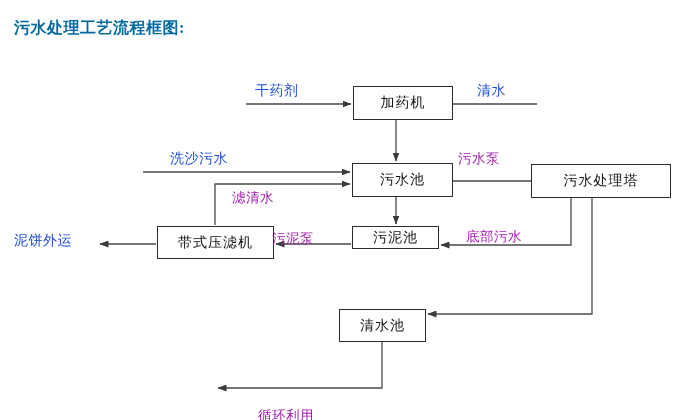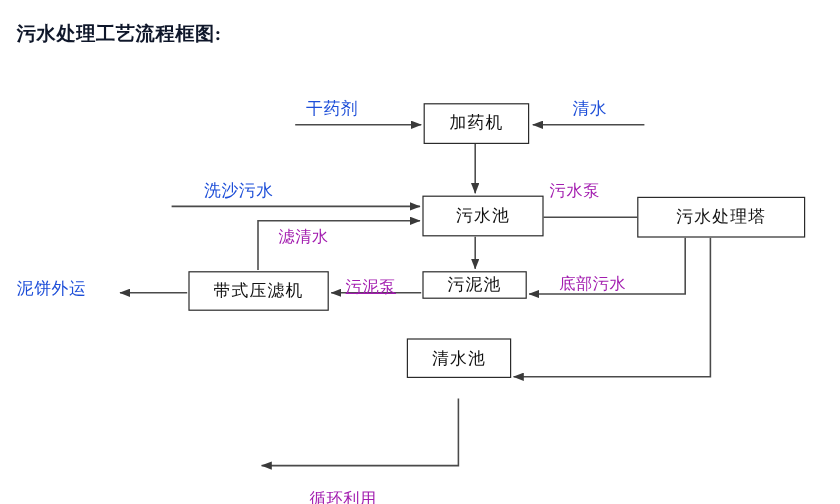--- a/index.html
+++ b/index.html
@@ -15,21 +15,21 @@
     font-family: "Liberation Sans", "DejaVu Sans", sans-serif;
     color: #1a1a1a;
   }
   #page-title {
     position: absolute;
     left: 14px;
     top: 18px;
     font-size: 16px;
     font-weight: bold;
     letter-spacing: 0.5px;
-    color: #0f172a;
+    color: #0369a1;
     white-space: nowrap;
     font-family: "Liberation Serif", "DejaVu Serif", serif;
   }
   #diagram-canvas {
     position: absolute;
     left: 0;
     top: 0;
     width: 700px;
     height: 420px;
   }
@@ -83,46 +83,46 @@
     <path d="M 440 181 L 546 181"></path>
     <path d="M 396 197 L 396 224"></path>
     <path d="M 571 198 L 571 245 L 441 245"></path>
     <path d="M 351 244 L 276 244"></path>
     <path d="M 156 244 L 100 244"></path>
     <path d="M 592 198 L 592 314 L 428 314"></path>
     <path d="M 382 332 L 382 388 L 218 388"></path>
   </g>
 </svg>
 
-<div class="node-box" style="left:353px; top:86px; width:88px; height:34px;">
+<div class="node-box" style="left:353px; top:86px; width:100px; height:34px;">
   <span>加药机</span>
 </div>
 
 <div class="node-box" style="left:352px; top:163px; width:101px; height:34px;">
   <span>污水池</span>
 </div>
 
 <div class="node-box" style="left:531px; top:164px; width:140px; height:34px;">
   <span>污水处理塔</span>
 </div>
 
 <div class="node-box" style="left:157px; top:226px; width:117px; height:33px;font-family:Liberation Mono, monospace;">
   <span>带式压滤机</span>
 </div>
 
 <div class="node-box" style="left:352px; top:226px; width:87px; height:23px;">
   <span>污泥池</span>
 </div>
 
-<div class="node-box" style="left:339px; top:282px; width:87px; height:33px;">
+<div class="node-box" style="left:339px; top:309px; width:87px; height:33px;">
   <span>清水池</span>
 </div>
 
 <div class="terminal-label" style="left:255px; top:82px;">干药剂</div>
 <div class="terminal-label" style="left:477px; top:82px;">清水</div>
 <div class="terminal-label" style="left:170px; top:150px;">洗沙污水</div>
 <div class="terminal-label" style="left:14px; top:232px;">泥饼外运</div>
 
 <div class="edge-label" style="left:232px; top:189px;">滤清水</div>
 <div class="edge-label" style="left:458px; top:150px;">污水泵</div>
-<div class="edge-label" style="left:288px; top:230px;text-decoration:underline;">污泥泵</div>
+<div class="edge-label" style="left:272px; top:230px;">污泥泵</div>
 <div class="edge-label" style="left:466px; top:228px;">底部污水</div>
 <div class="edge-label" style="left:258px; top:367px;margin-top:40px;">循环利用</div>
 
 </body></html>

